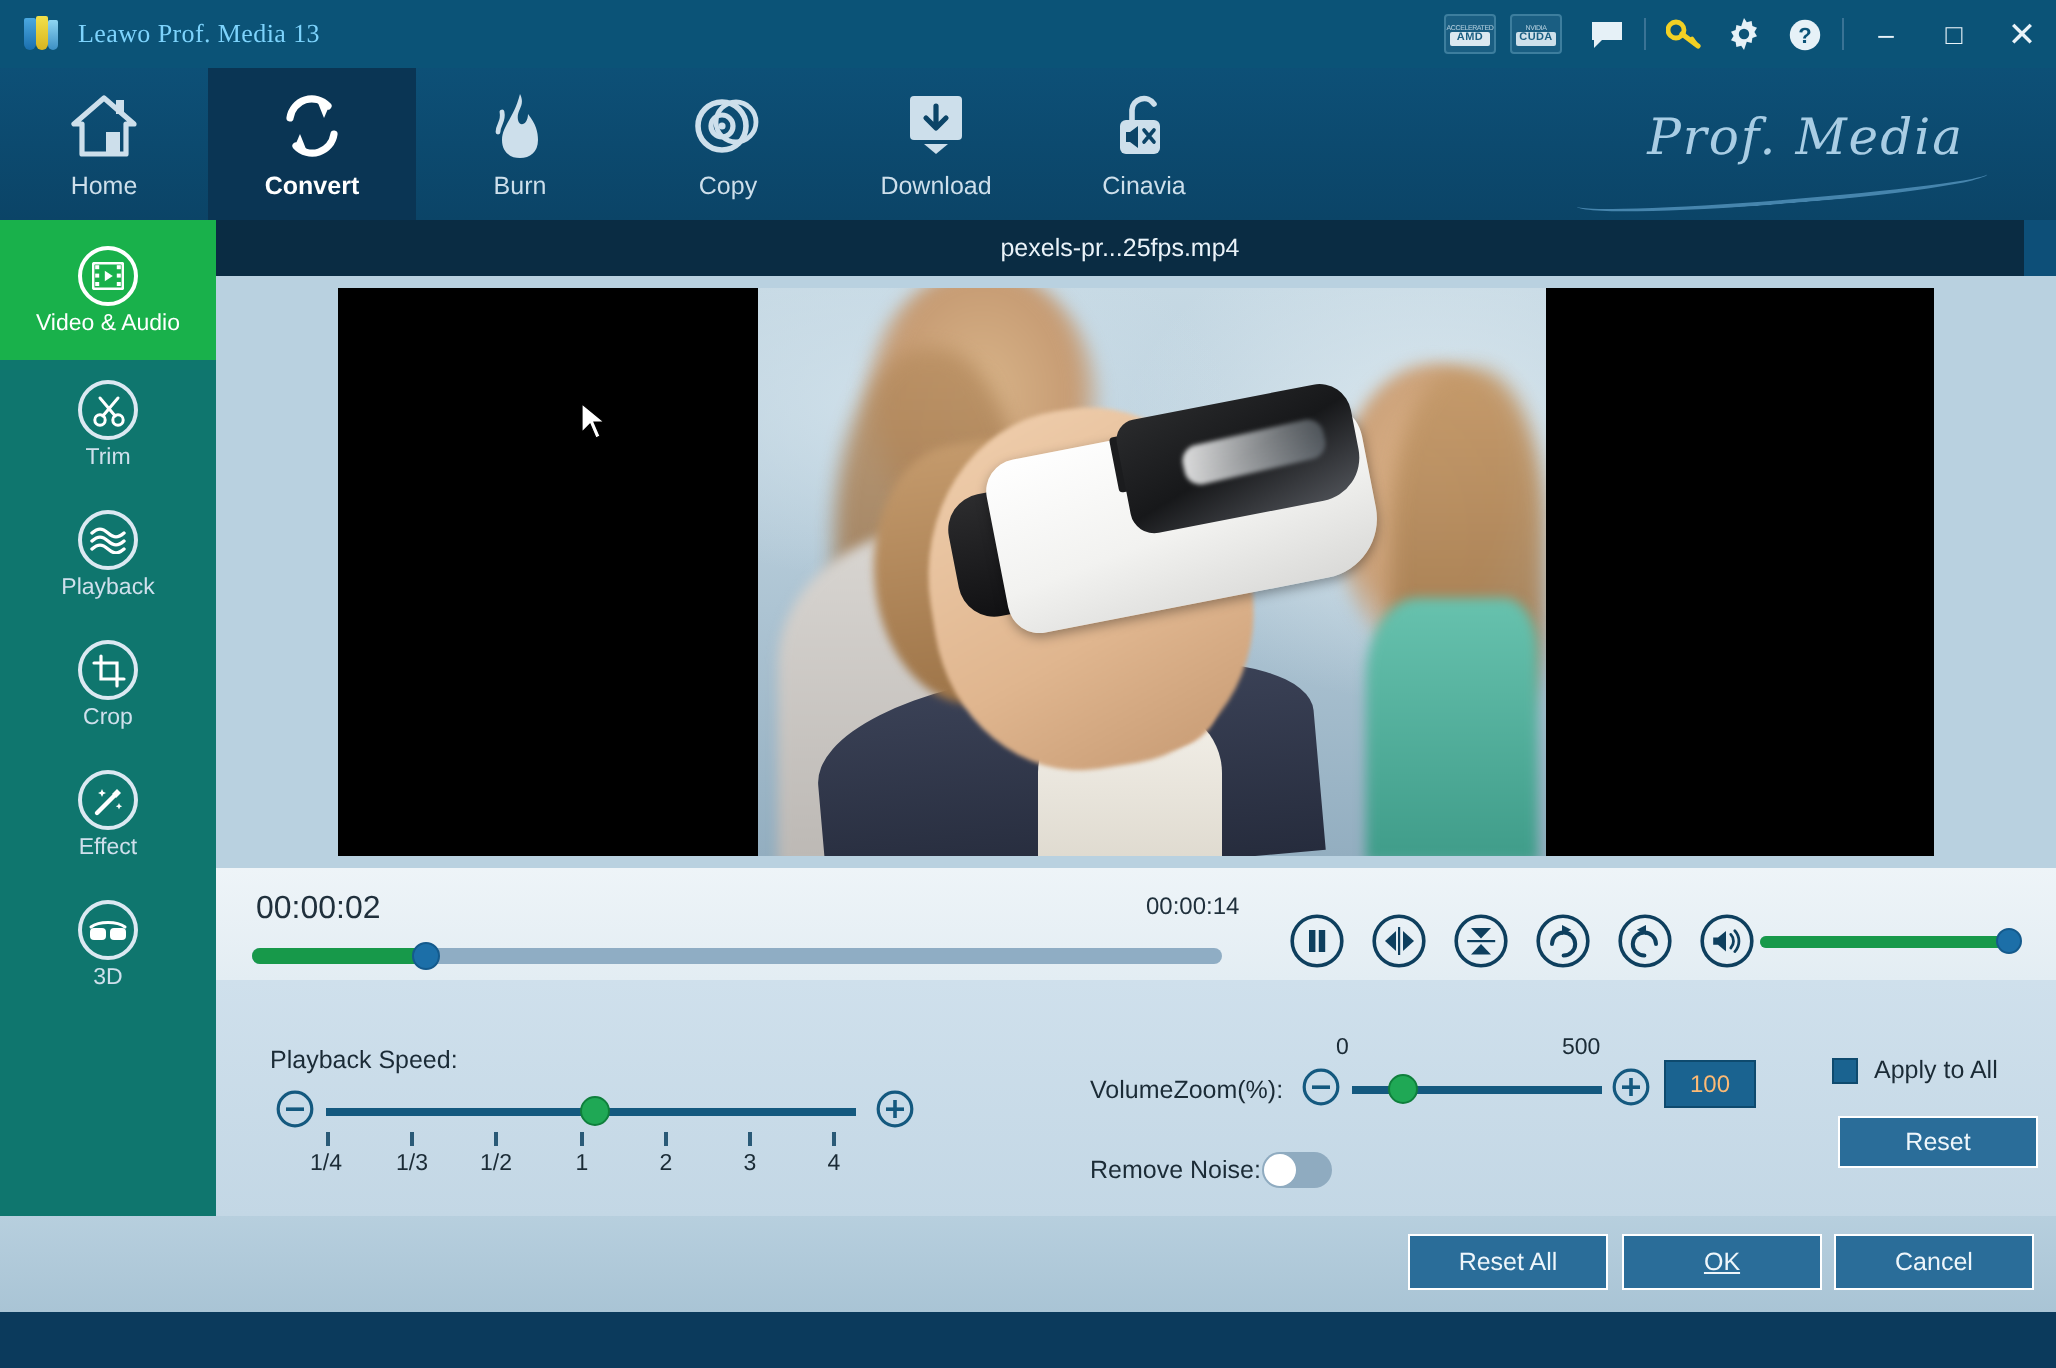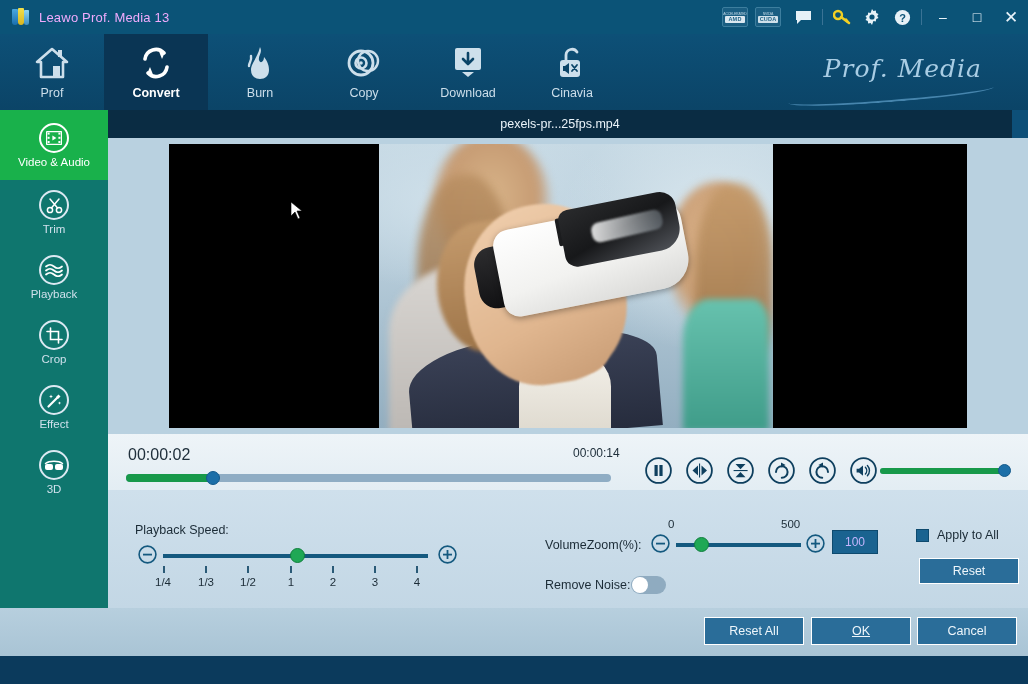--- a/index.html
+++ b/index.html
@@ -34,21 +34,21 @@
     position: absolute; left: 6px; top: 0px; width: 6px; height: 17px;
     background: linear-gradient(180deg,#f2e04a,#d8b520);
     border-radius: 1px 1px 3px 3px;
   }
   .tb-logo .l3 {
     position: absolute; left: 12px; top: 2px; width: 5px; height: 15px;
     background: linear-gradient(180deg,#8fd6f2,#3b8fc4);
     border-radius: 1px 1px 3px 3px;
   }
   .tb-title {
-    color: #f0abfc; font-size: 13px; letter-spacing: .2px;
+    color: #7dd3fc; font-size: 13px; letter-spacing: .2px; font-family: Liberation Serif, serif;
   }
   .tb-right {
     position: absolute; right: 0; top: 0; height: 34px;
     display: flex; align-items: center;
   }
   .gpu-badge {
     width: 26px; height: 20px; margin-right: 7px;
     background: #1a5e82; border: 1px solid #3d7e9e; border-radius: 2px;
     display: flex; flex-direction: column; align-items: center; justify-content: center;
     color: #cfe3ef; overflow: hidden;
@@ -284,21 +284,21 @@
   .ticklbl { position:absolute; top: 10px; font-size: 11.5px; color:#1b2b36; transform: translateX(-50%); }
   .vz-lbl { position:absolute; left: 437px; top: 48px; }
   .vz-min { position:absolute; left: 560px; top: 28px; font-size: 11.5px; color:#1b2b36; }
   .vz-max { position:absolute; left: 673px; top: 28px; font-size: 11.5px; color:#1b2b36; }
   .vz-minus { position:absolute; left: 543px; top: 44px; }
   .vz-plus { position:absolute; left: 698px; top: 44px; }
   .vz-track { position:absolute; left: 568px; top: 53px; width: 125px; height: 4px; background:#14597f; }
   .vz-knob { position:absolute; left: 586px; top: 47px; width: 15px; height: 15px; border-radius:50%; background:#1fa855; border:1px solid #0f7f3c; }
   .vz-box {
     position:absolute; left: 724px; top: 40px; width: 46px; height: 24px;
-    background:#1a6390; border: 1px solid #0e4a6e; color:#c4b5fd;
+    background:#1a6390; border: 1px solid #0e4a6e; color:#fdba74;
     font-size: 12px; display:flex; align-items:center; justify-content:center;
   }
   .rn-lbl { position:absolute; left: 437px; top: 88px; }
   .rn-toggle {
     position:absolute; left: 523px; top: 86px; width: 35px; height: 18px;
     background:#8fabc0; border-radius: 9px;
   }
   .rn-toggle .knob2 {
     position:absolute; left: 1px; top: 1px; width: 16px; height: 16px;
     border-radius:50%; background:#ffffff;
@@ -385,21 +385,21 @@
 
   <div class="topnav">
     <div class="nav-item">
       <span class="nic">
         <svg width="34" height="32" viewBox="0 0 34 32">
           <path d="M17 2L2 15h4v15h22V15h4z" fill="none" stroke="#cddfeb" stroke-width="2.6" stroke-linejoin="round"></path>
           <rect x="18" y="19" width="7" height="11" fill="#cddfeb"></rect>
           <rect x="23" y="3" width="4" height="7" fill="#cddfeb"></rect>
         </svg>
       </span>
-      <span>Prof</span>
+      <span>Home</span>
     </div>
 
     <div class="nav-item active">
       <span class="nic">
         <svg width="34" height="34" viewBox="0 0 34 34">
           <path d="M6 13a11 11 0 0 1 19-6" fill="none" stroke="#fff" stroke-width="3.6" stroke-linecap="round"></path>
           <path d="M19 3l7 3-3 7z" fill="#fff"></path>
           <path d="M28 21a11 11 0 0 1-19 6" fill="none" stroke="#fff" stroke-width="3.6" stroke-linecap="round"></path>
           <path d="M15 31l-7-3 3-7z" fill="#fff"></path>
         </svg>

